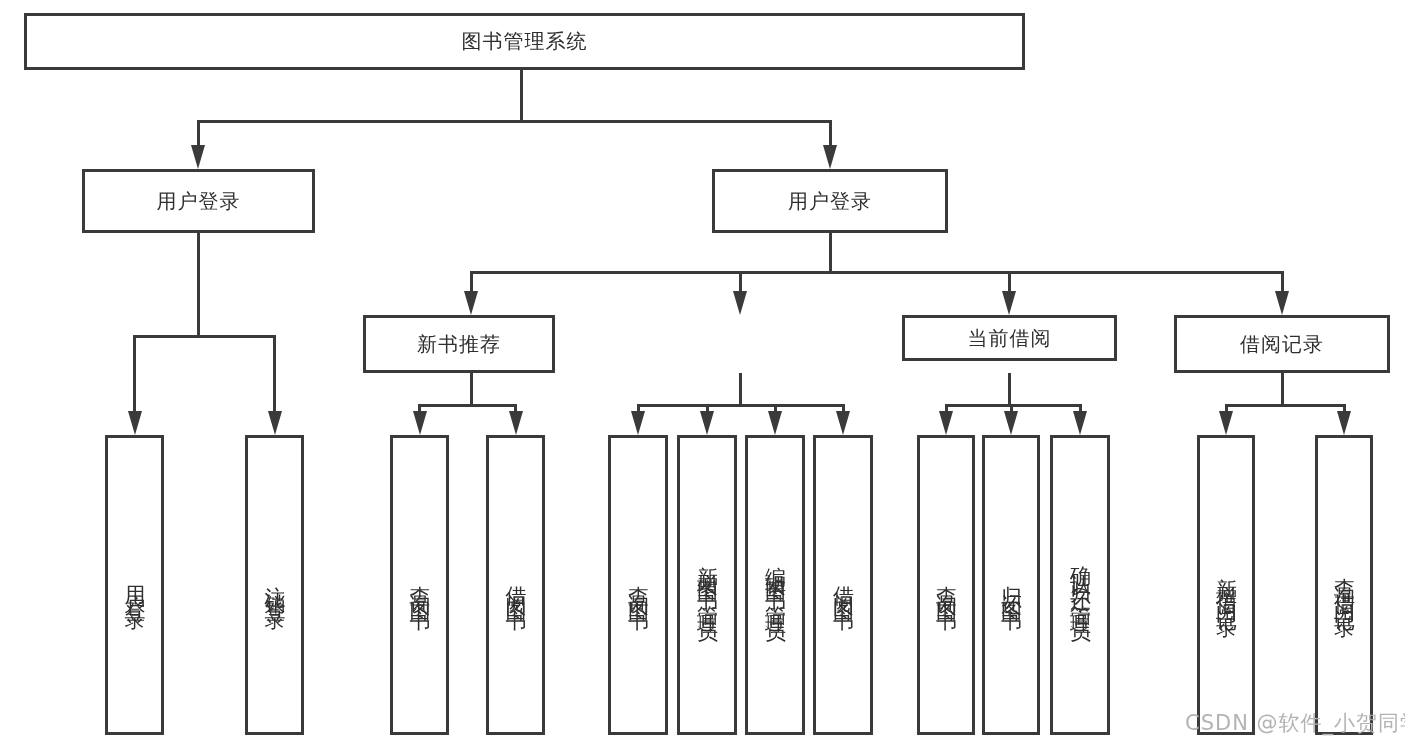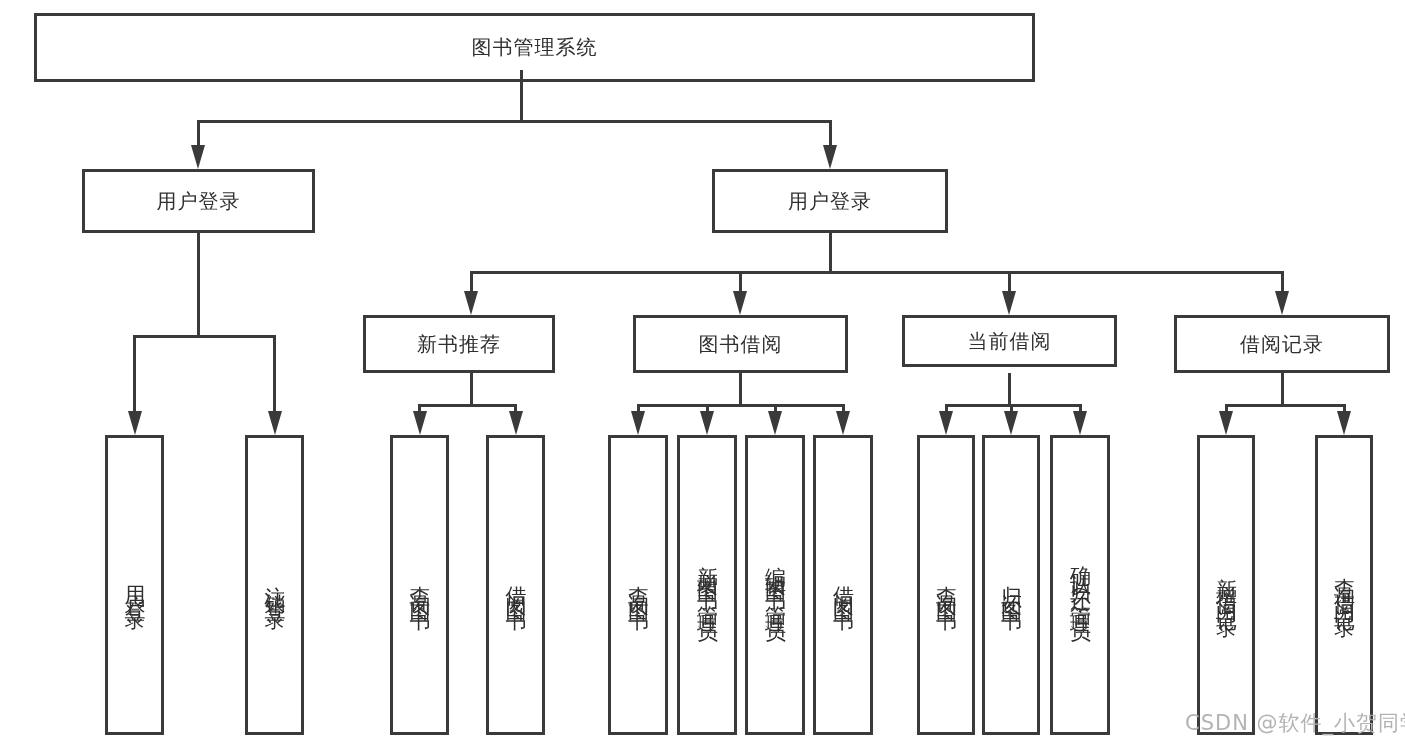--- a/index.html
+++ b/index.html
@@ -42,38 +42,35 @@
     color:#b3b3b3;
     white-space:nowrap;
     letter-spacing:1px;
   }
 </style>
 </head>
 <body>
 
 <div id="canvas">
 
-  <div class="node hnode" style="left:34px;top:13px;width:1001px;height:69px;">
+  <div class="node hnode" style="left:24px;top:13px;width:1001px;height:57px;">
     <span>图书管理系统</span>
   </div>
 
   <div class="node hnode" style="left:82px;top:169px;width:233px;height:64px;">
     <span>用户登录</span>
   </div>
   <div class="node hnode" style="left:712px;top:169px;width:236px;height:64px;">
     <span>用户登录</span>
   </div>
 
   <div class="node hnode" style="left:363px;top:315px;width:192px;height:58px;">
     <span>新书推荐</span>
   </div>
-  <div class="node hnode" style="left:633px;top:315px;width:215px;height:58px;">
-    <span>图书借阅</span>
-  </div>
-  <div class="node hnode" style="left:902px;top:315px;width:215px;height:52px;">
+  <div class="node hnode" style="left:902px;top:315px;width:215px;height:46px;">
     <span>当前借阅</span>
   </div>
   <div class="node hnode" style="left:1174px;top:315px;width:216px;height:58px;">
     <span>借阅记录</span>
   </div>
 
   <div class="node vnode" style="left:105px;top:435px;width:59px;height:300px;">
     <span>用户登录</span>
   </div>
   <div class="node vnode" style="left:245px;top:435px;width:59px;height:300px;">

